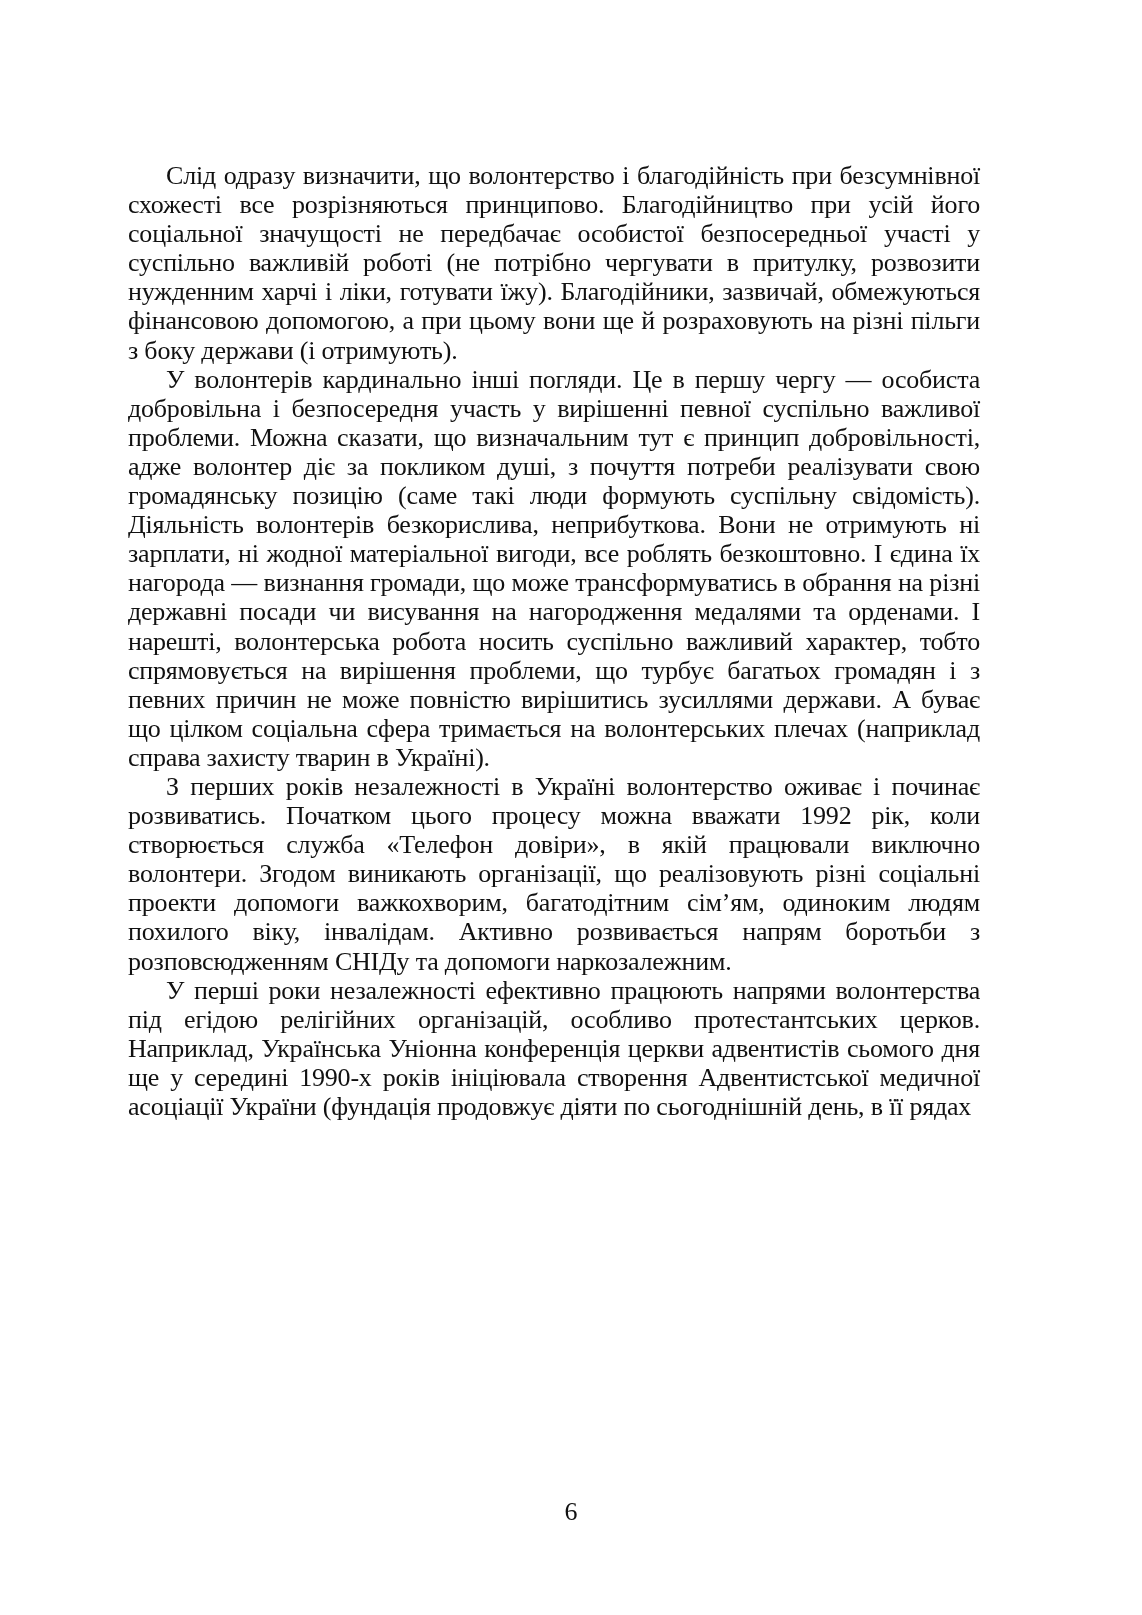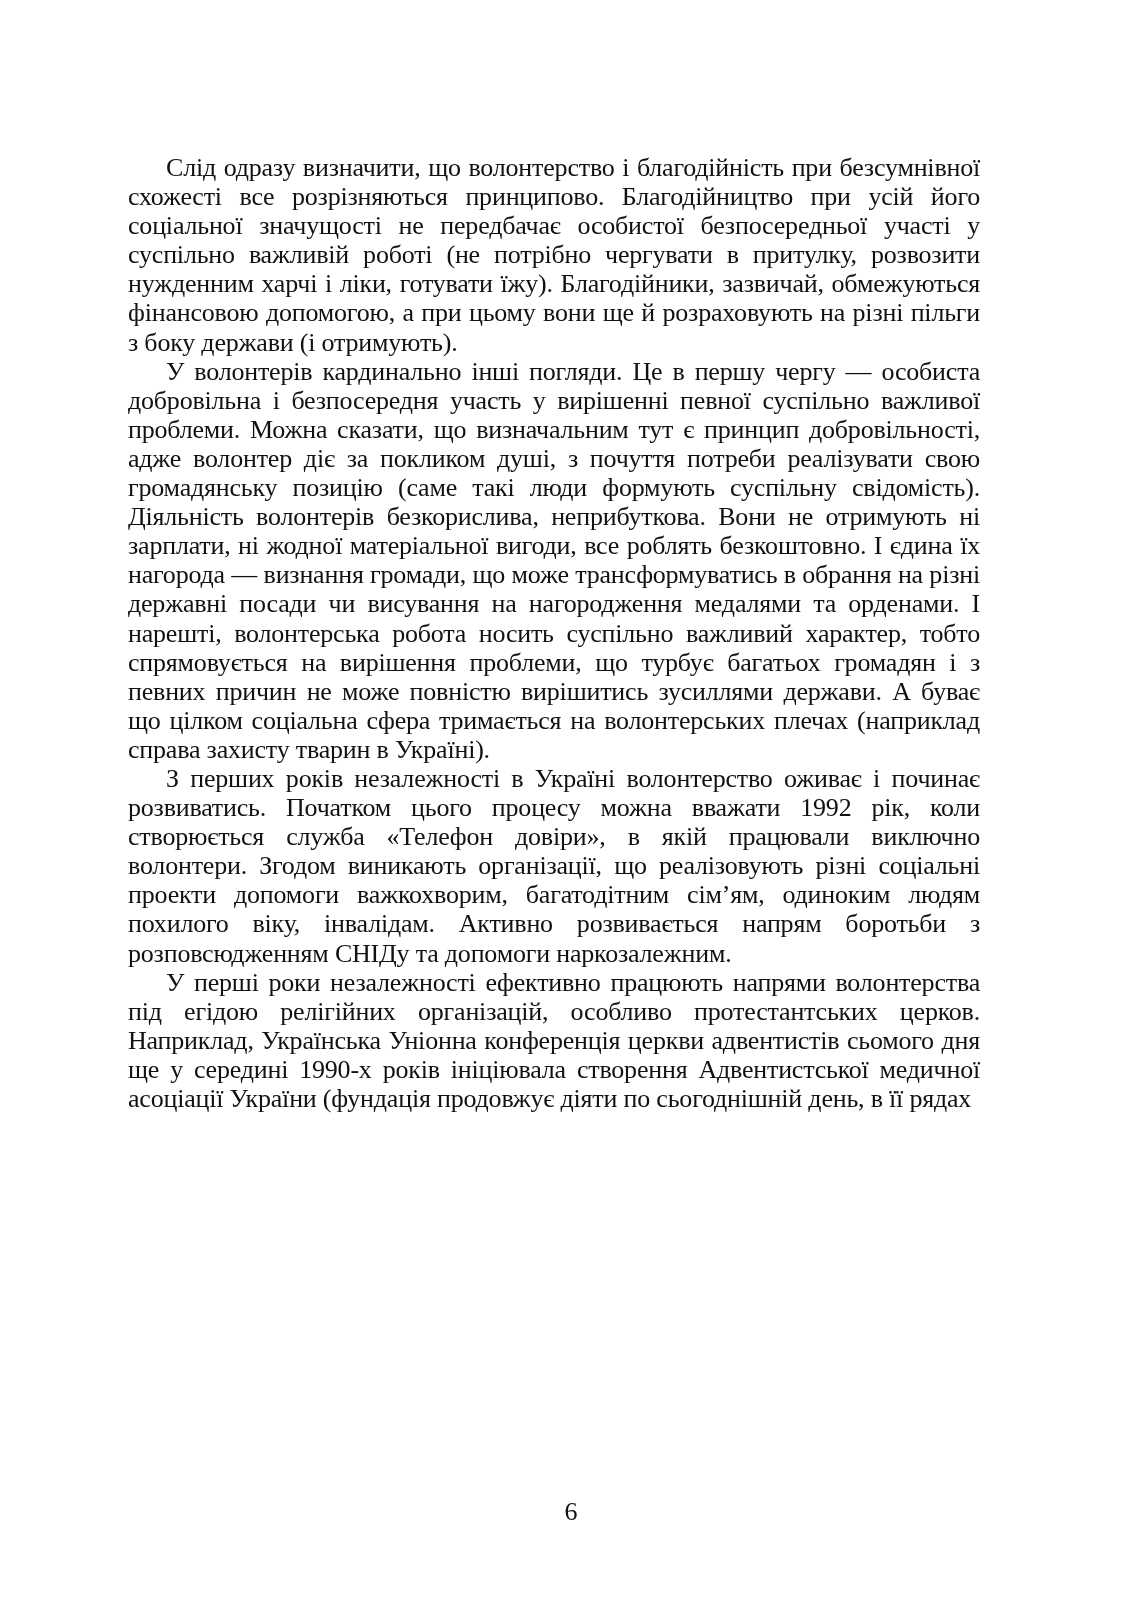--- a/index.html
+++ b/index.html
@@ -11,21 +11,21 @@
       width: 1142px;
       height: 1615px;
       position: relative;
       overflow: hidden;
       font-family: "Liberation Serif", "DejaVu Serif", serif;
       color: #111111;
     }
     .page {
       position: absolute;
       left: 128px;
-      top: 153px;
+      top: 161px;
       width: 852px;
     }
     .para {
       margin: 0;
       font-size: 26px;
       line-height: 29.1px;
       text-align: justify;
       text-indent: 38px;
       letter-spacing: -0.2px;
       font-stretch: condensed;

